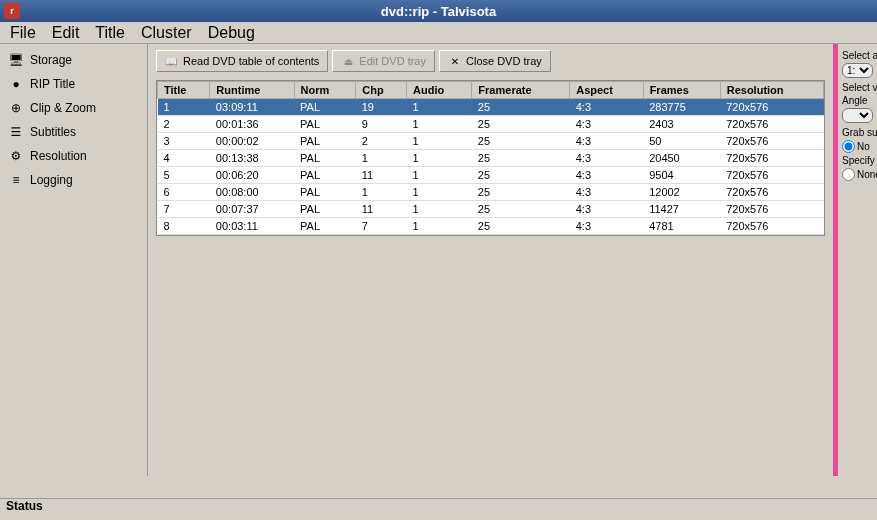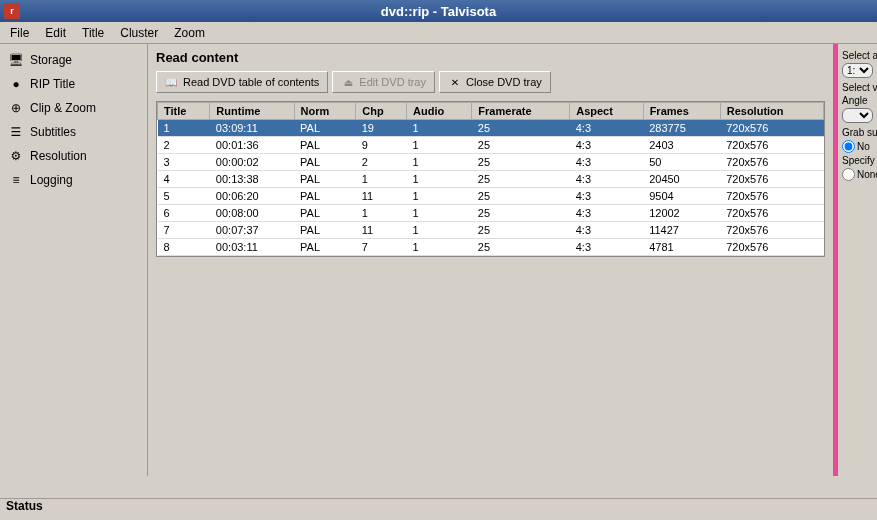--- a/index.html
+++ b/index.html
@@ -47,21 +47,21 @@
       border-bottom: 1px solid #a09898;
       padding: 2px 4px;
       display: flex;
       gap: 4px;
       height: 22px;
       align-items: center;
     }
     .menu-item {
       padding: 1px 6px;
       cursor: pointer;
-      font-size: 12px;
+      font-size: 16px;
     }
 
     
     #main-layout {
       display: flex;
       height: calc(520px - 44px - 22px);
     }
 
     
     #sidebar {
@@ -221,21 +221,21 @@
 <div id="titlebar" style="position:relative;">
   <div id="titlebar-icon">r</div>
   <span>dvd::rip - Talvisota</span>
 </div>
 
 <div id="menubar">
     <div class="menu-item">File</div>
     <div class="menu-item">Edit</div>
     <div class="menu-item">Title</div>
     <div class="menu-item">Cluster</div>
-    <div class="menu-item">Zoom</div>
+    <div class="menu-item">Debug</div>
   </div>
 
 <div id="main-layout" style="display:flex; height: 432px;">
 
   <div id="sidebar">
       <div class="sidebar-item">
         <span class="sidebar-icon">🖥</span>
         <span>Storage</span>
       </div>
       <div class="sidebar-item">
@@ -254,21 +254,20 @@
         <span class="sidebar-icon">⚙</span>
         <span>Resolution</span>
       </div>
       <div class="sidebar-item">
         <span class="sidebar-icon">≡</span>
         <span>Logging</span>
       </div>
     </div>
 
   <div id="content">
-    <div class="section-title">Read content</div>
 
     <div class="buttons-row">
         <button class="btn">
           <span class="btn-icon">📖</span>
           <span>Read DVD table of contents</span>
         </button>
         <button class="btn disabled" disabled="">
           <span class="btn-icon">⏏</span>
           <span>Edit DVD tray</span>
         </button>

